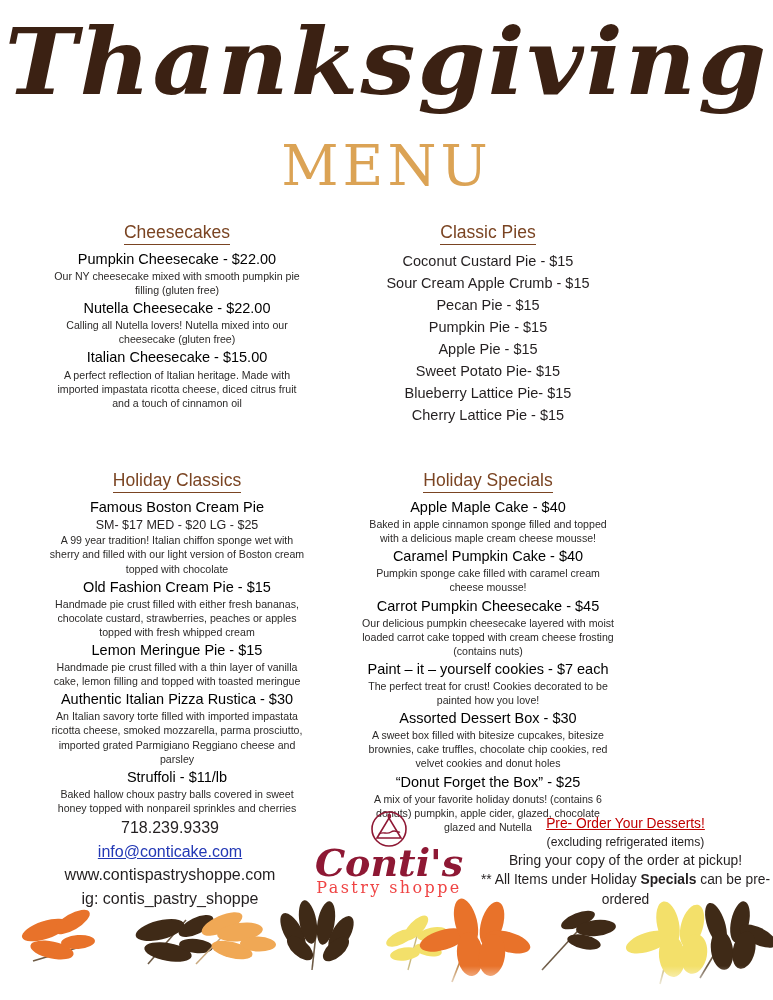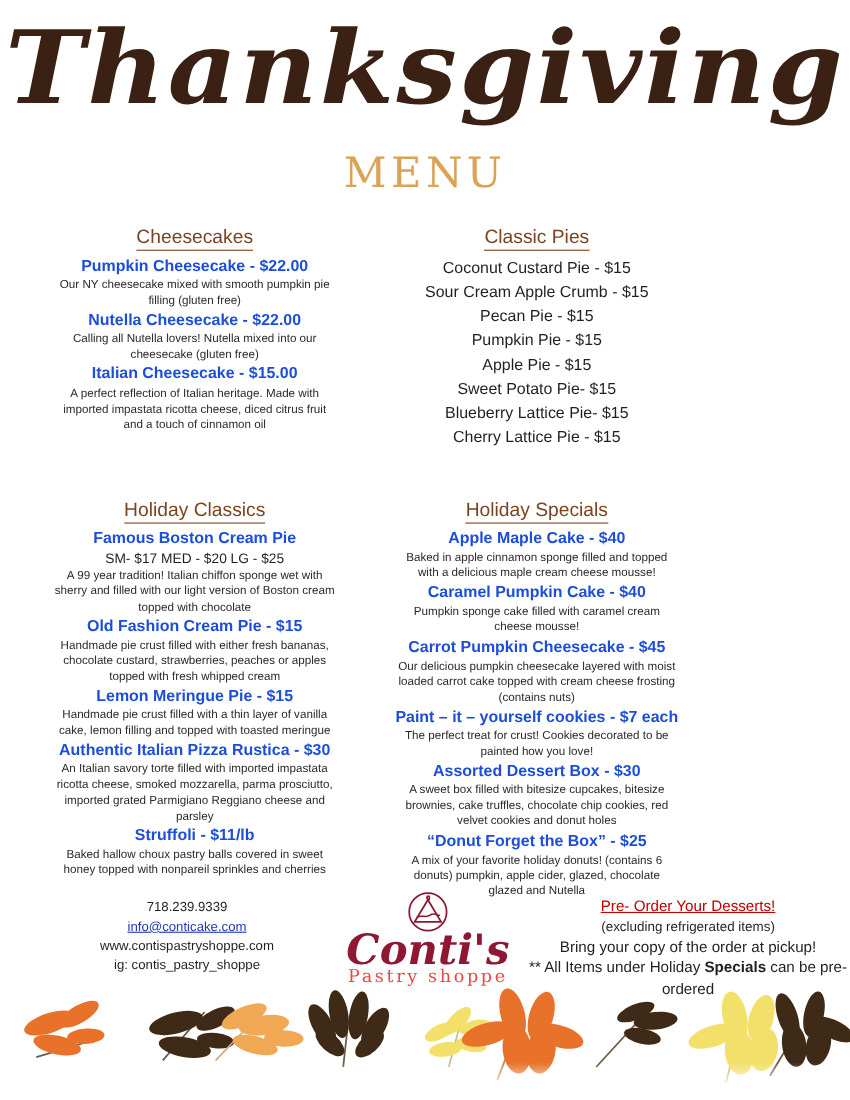--- a/index.html
+++ b/index.html
@@ -37,32 +37,33 @@
     transform: scaleX(1.06);
   }
   .menu-title {
     position: absolute;
     top: 138px;
     left: 0;
     right: 0;
     text-align: center;
     font-family: "DejaVu Serif", serif;
     font-weight: 400;
-    font-size: 38px;
+    font-size: 56px;
     line-height: 1;
     color: #dba355;
     letter-spacing: 4px;
   }
 
   
   .board {
     position: relative;
     padding: 0 18px;
     box-sizing: border-box;
     width: 656px;
+    margin-top: 17px;
   }
   .row {
     display: flex;
     width: 100%;
     box-sizing: border-box;
   }
   .col {
     width: 50%;
     box-sizing: border-box;
     text-align: center;
@@ -78,23 +79,23 @@
     display: inline-block;
     border-bottom: 1.4px solid #7a4422;
     padding-bottom: 0px;
     line-height: 1.25;
   }
   .heading-wrap { text-align: center; margin-bottom: 2px; }
 
   .item-name {
     font-size: 14.5px;
     line-height: 1.32;
-    color: #1d4ed8;
+    color: #000000;
     margin: 1px 0 0 0;
-    font-weight: 700;
+    font-weight: 400;
   }
   .item-sizes {
     font-size: 12.5px;
     line-height: 1.3;
     margin: 0;
   }
   .item-sizes b { font-weight: 400; }
   .item-desc {
     font-size: 10.6px;
     line-height: 1.33;
@@ -116,21 +117,21 @@
     left: 0;
     top: 800px;
     width: 773px;
     height: 105px;
     display: flex;
     align-items: flex-start;
   }
   .footer-left {
     width: 300px;
     text-align: center;
-    font-size: 12px;
+    font-size: 16px;
     line-height: 1.48;
     padding-top: 16px;
     box-sizing: border-box;
     padding-left: 40px;
   }
   .footer-left a.mail {
     color: #2338b5;
     text-decoration: underline;
   }
   .footer-logo {

